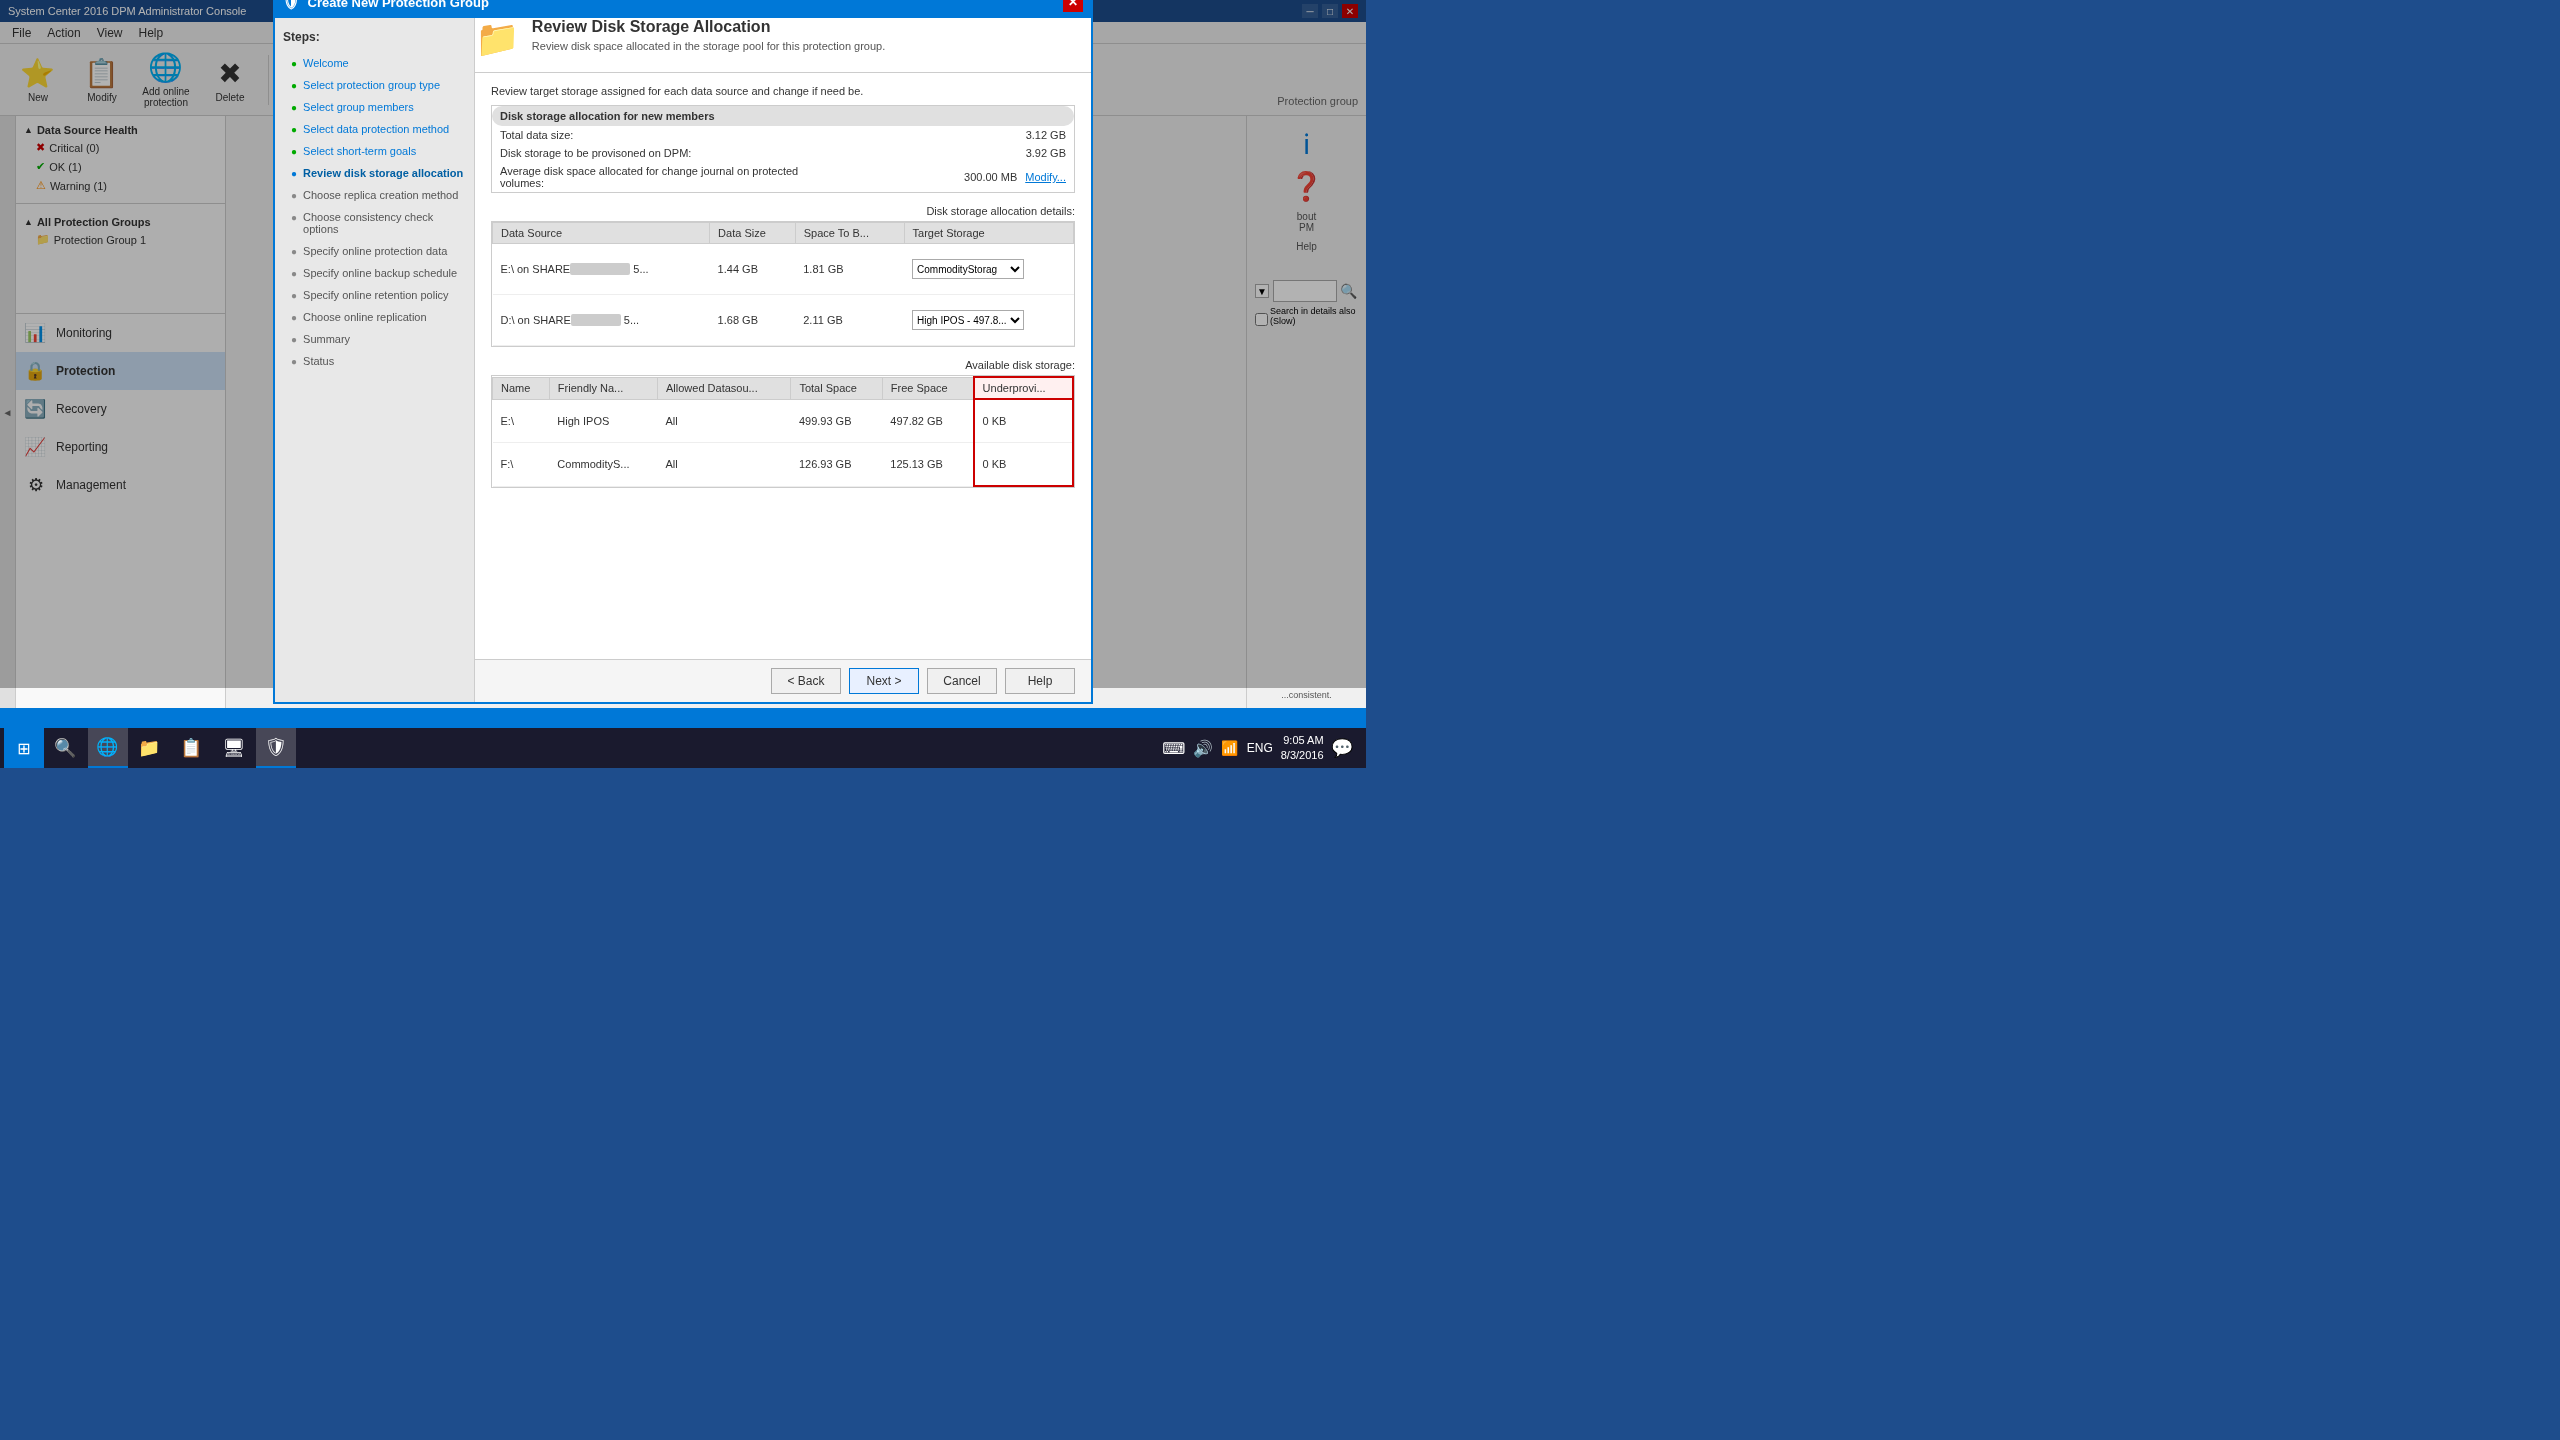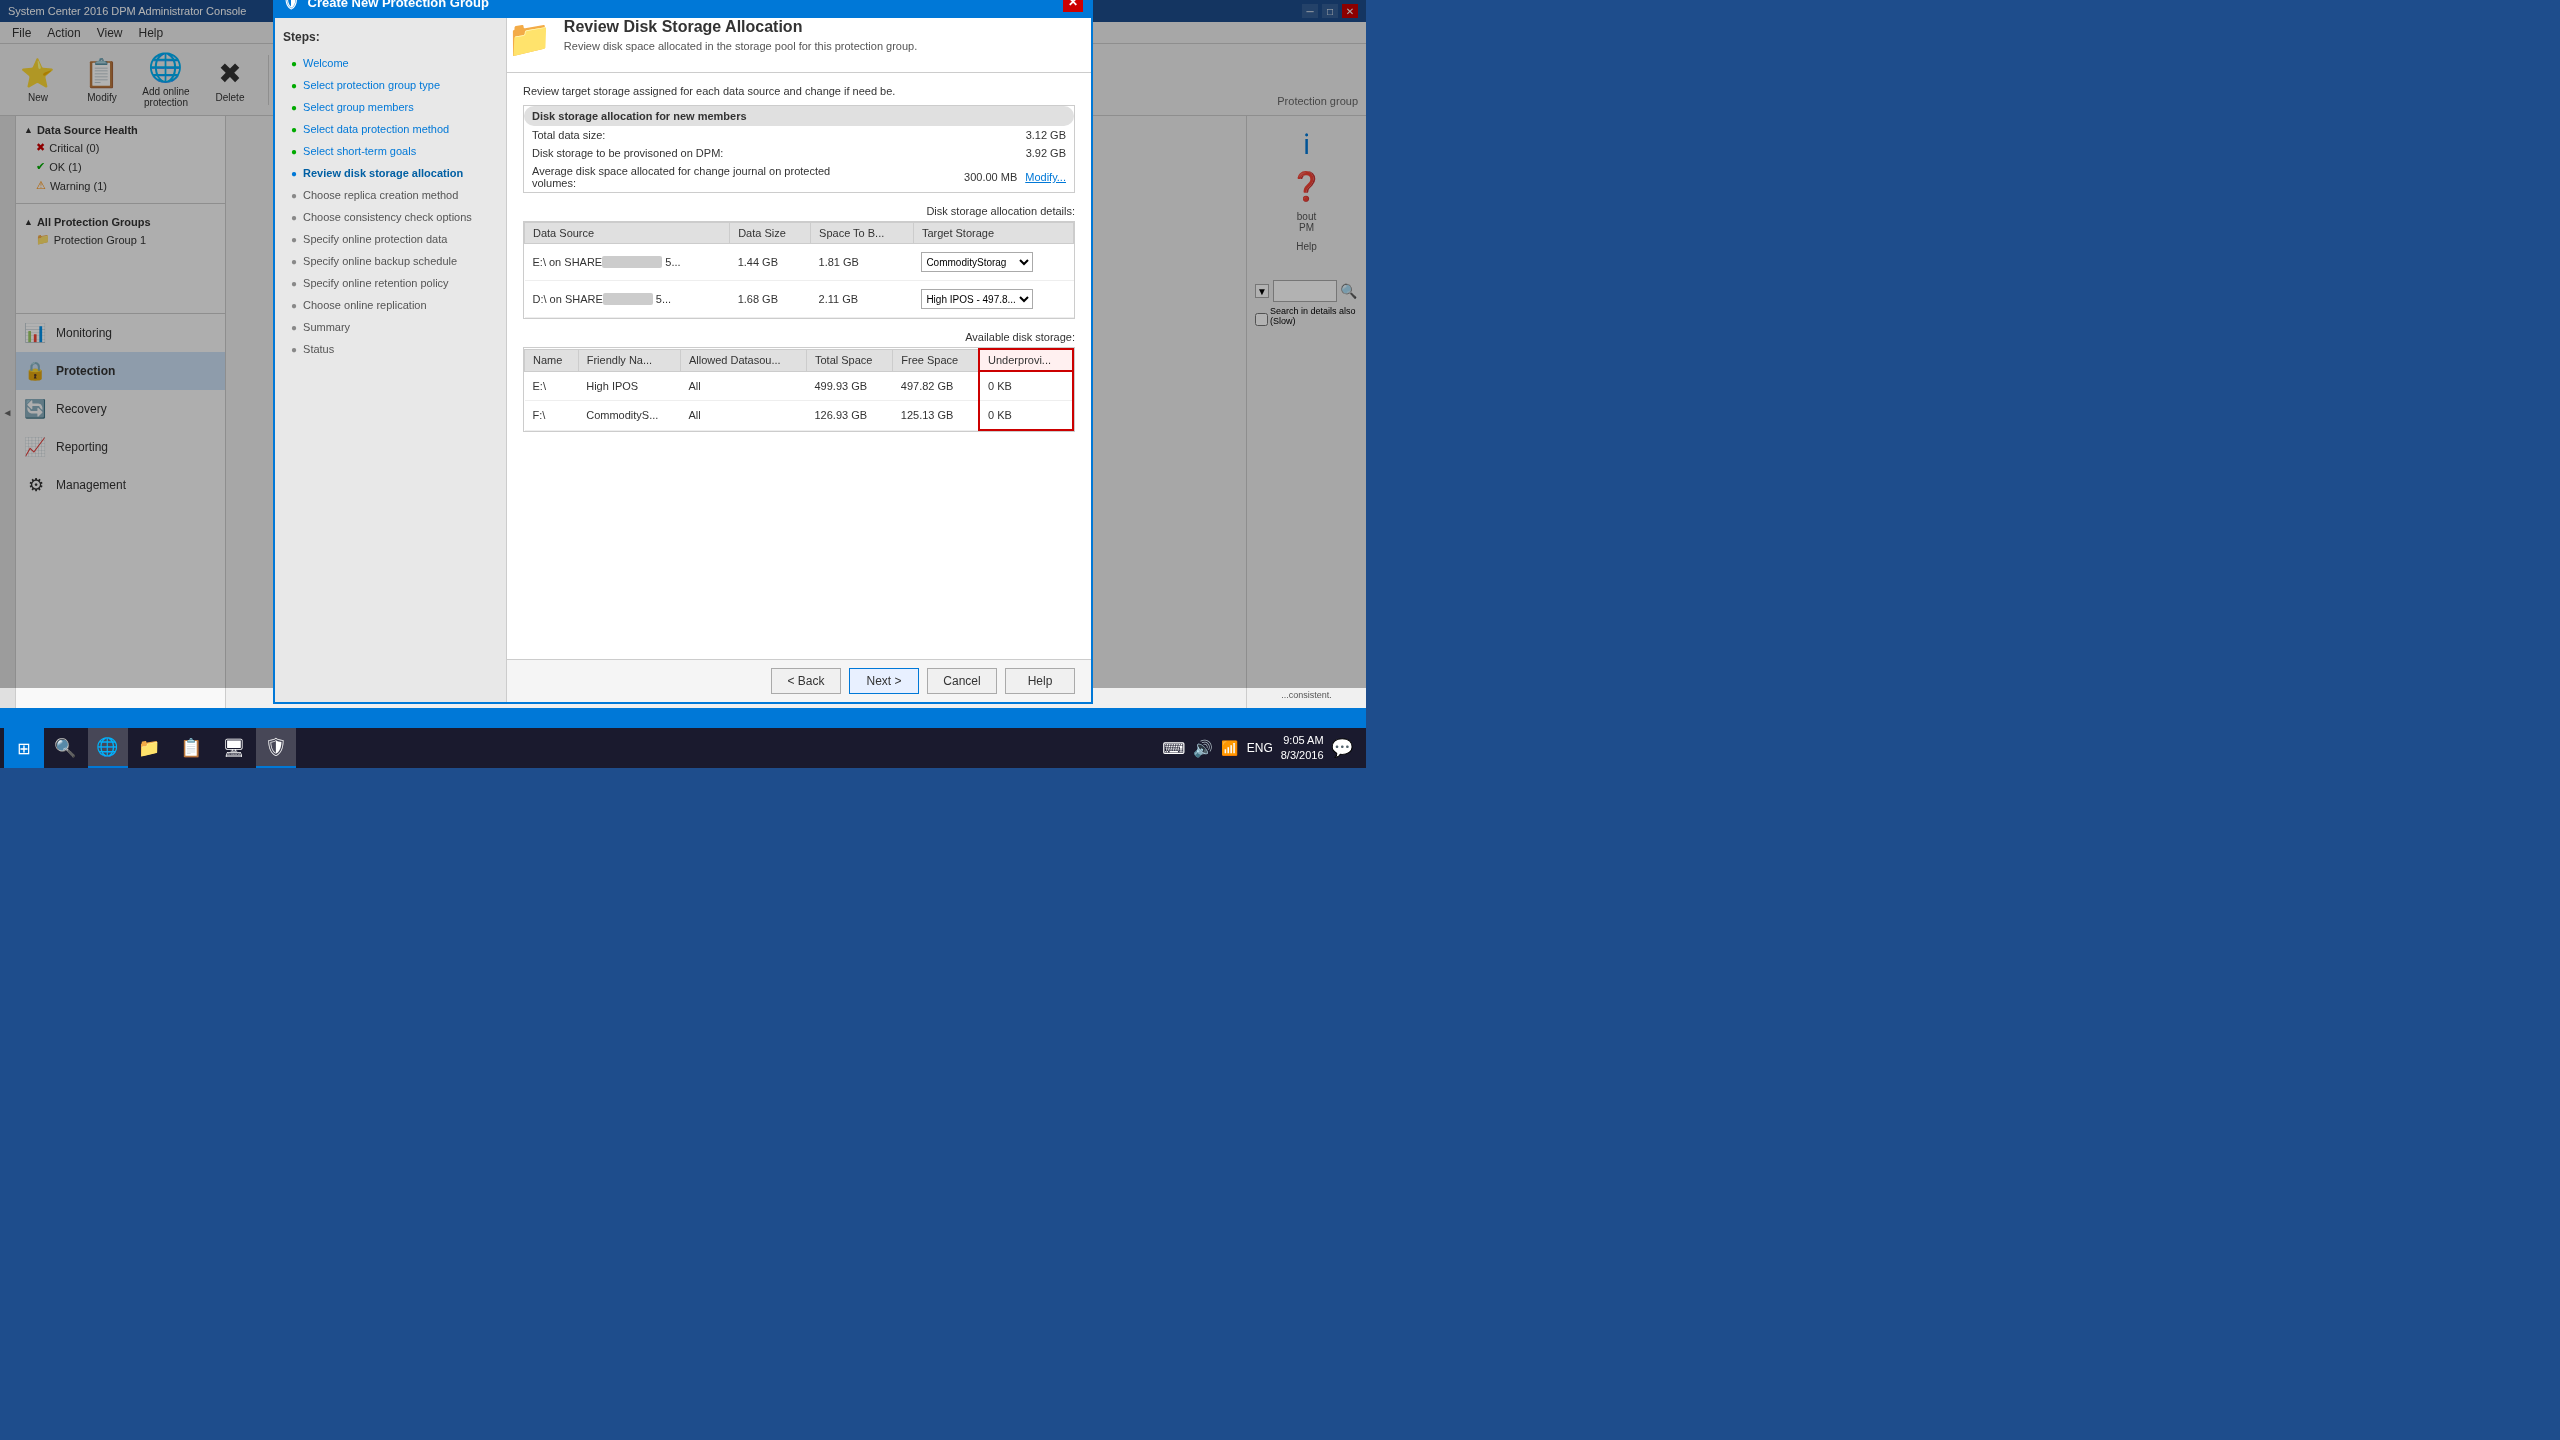--- a/index.html
+++ b/index.html
@@ -54,21 +54,21 @@
     .main-content { flex: 1; background: #f0f0f0; overflow: auto; }
 
     
     .dialog-overlay { position: absolute; top: 0; left: 0; right: 0; bottom: 40px; background: rgba(0,0,0,0.3); display: flex; align-items: center; justify-content: center; z-index: 50; }
     .dialog { width: 820px; height: 720px; background: white; border: 2px solid #0078d7; display: flex; flex-direction: column; position: relative; }
     .dialog-title-bar { height: 32px; background: #0078d7; display: flex; align-items: center; padding: 0 8px; color: white; font-size: 13px; font-weight: bold; justify-content: space-between; }
     .dialog-close { width: 20px; height: 20px; background: #cc0000; display: flex; align-items: center; justify-content: center; cursor: pointer; color: white; font-size: 12px; font-weight: bold; }
     .dialog-body { display: flex; flex: 1; overflow: hidden; }
 
     
-    .dialog-steps { width: 232px; background: #e8e8e8; border-right: 1px solid #ccc; padding: 8px 0; overflow-y: auto; }
+    .dialog-steps { width: 200px; background: #e8e8e8; border-right: 1px solid #ccc; padding: 8px 0; overflow-y: auto; }
     .steps-label { font-size: 12px; font-weight: bold; padding: 4px 8px 8px; color: #333; }
     .step-item { padding: 5px 8px 5px 16px; font-size: 11px; color: #0078d7; cursor: pointer; display: flex; align-items: flex-start; gap: 6px; }
     .step-item.active { color: #005fa3; font-weight: bold; }
     .step-item.inactive { color: #555; }
     .step-item.inactive .step-dot { color: #888; }
     .step-dot { font-size: 10px; margin-top: 1px; flex-shrink: 0; }
     .step-dot.green { color: #00aa00; }
     .step-dot.blue { color: #0078d7; }
     .step-dot.gray { color: #888; }
     .dialog-header { display: flex; align-items: flex-start; gap: 12px; margin-bottom: 12px; border-bottom: 1px solid #ccc; padding-bottom: 12px; }
@@ -80,21 +80,21 @@
     .section-intro { font-size: 11px; color: #333; margin-bottom: 8px; }
     .allocation-box { border: 1px solid #ccc; margin-bottom: 12px; }
     .allocation-header { background: #e0e0e0; padding: 4px 8px; font-size: 11px; font-weight: bold; color: #333; border-radius: 10px; }
     .allocation-row { display: flex; padding: 3px 8px; font-size: 11px; color: #333; }
     .allocation-label { flex: 0 0 300px; }
     .allocation-value { flex: 1; text-align: right; }
 
     
     .data-table { width: 100%; border-collapse: collapse; font-size: 11px; }
     .data-table th { background: #e0e0e0; padding: 4px 8px; text-align: left; border: 1px solid #ccc; font-weight: normal; color: #333; }
-    .data-table td { padding: 8px 8px; border-bottom: 1px solid #eee; color: #333; margin-left: 44px; }
+    .data-table td { padding: 15px 8px; border-bottom: 1px solid #eee; color: #333; margin-left: 44px; }
 
     .table-container { border: 1px solid #ccc; margin-bottom: 12px; }
     .table-label { font-size: 11px; color: #333; margin-bottom: 4px; text-align: right; }
 
     select { font-size: 10px; height: 20px; border: 1px solid #aaa; background: white; cursor: pointer; max-width: 120px; }
 
     
     .dialog-footer { border-top: 1px solid #ccc; padding: 8px 16px; display: flex; justify-content: flex-end; gap: 8px; background: #f5f5f5; }
     .btn { height: 26px; min-width: 70px; border: 1px solid #aaa; background: #f0f0f0; font-size: 12px; cursor: pointer; padding: 0 12px; color: #333; display: flex; align-items: center; justify-content: center; }
     .btn.primary { background: #e8f0ff; border-color: #0078d7; }

